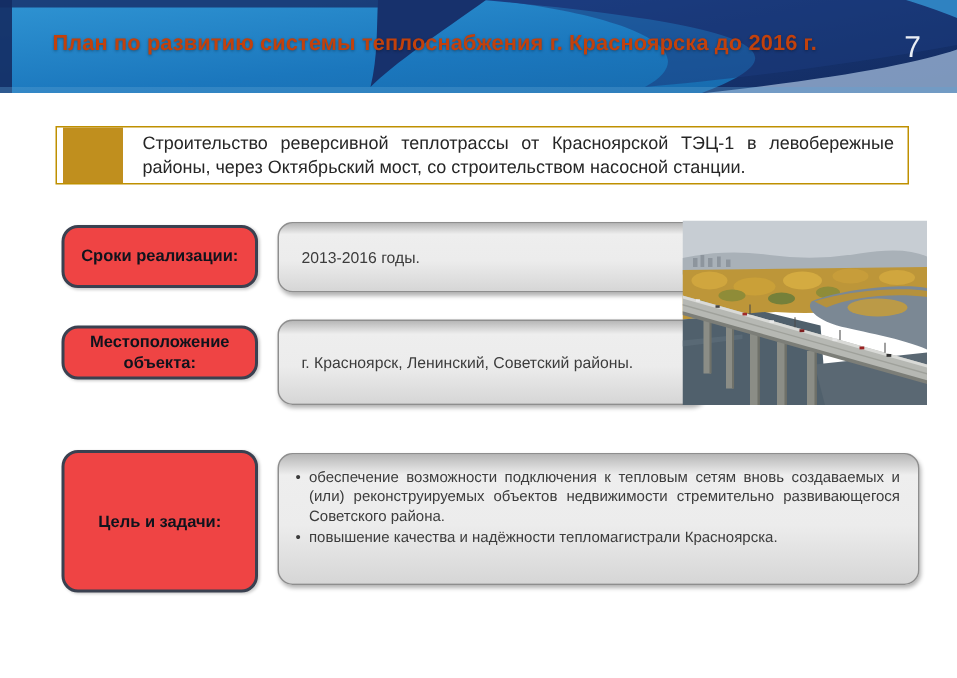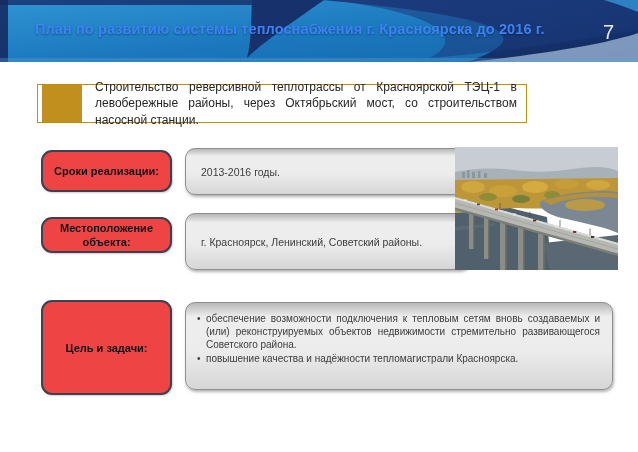--- a/index.html
+++ b/index.html
@@ -12,31 +12,31 @@
     overflow: hidden;
     font-family: "Liberation Sans", sans-serif;
   }
 
   
   .banner { position: absolute; left: 0; top: 0; width: 638px; height: 62px; }
   .banner svg { position: absolute; left: 0; top: 0; width: 100%; height: 100%; }
   .banner-title {
     position: absolute; left: 35px; top: 0; height: 58px;
     display: flex; align-items: center; margin: 0;
-    color: #3b82f6; font-size: 14.5px; font-weight: bold; letter-spacing: .1px;
+    color: #c2410c; font-size: 14.5px; font-weight: bold; letter-spacing: .1px;
     z-index: 2; text-shadow: 0 1px 2px rgba(0,0,0,.35); white-space: nowrap;
   }
   .page-num {
     position: absolute; right: 24px; top: 21px; z-index: 2;
     color: #e9eef5; font-size: 20px; font-weight: 400;
   }
 
   
   .objective {
-    position: absolute; left: 37px; top: 84px; width: 490px; height: 39px;
+    position: absolute; left: 37px; top: 84px; width: 569px; height: 39px;
     border: 1px solid #bf9000; background: #ffffff;
   }
   .gold-block {
     position: absolute; left: 4px; top: 0; bottom: 0; width: 40px;
     background: #c08f1e;
   }
   .objective-text {
     position: absolute; left: 57px; right: 9px; top: 50%;
     transform: translateY(-50%); margin: 0;
     font-size: 12px; line-height: 16.5px; color: #262626; text-align: justify;

